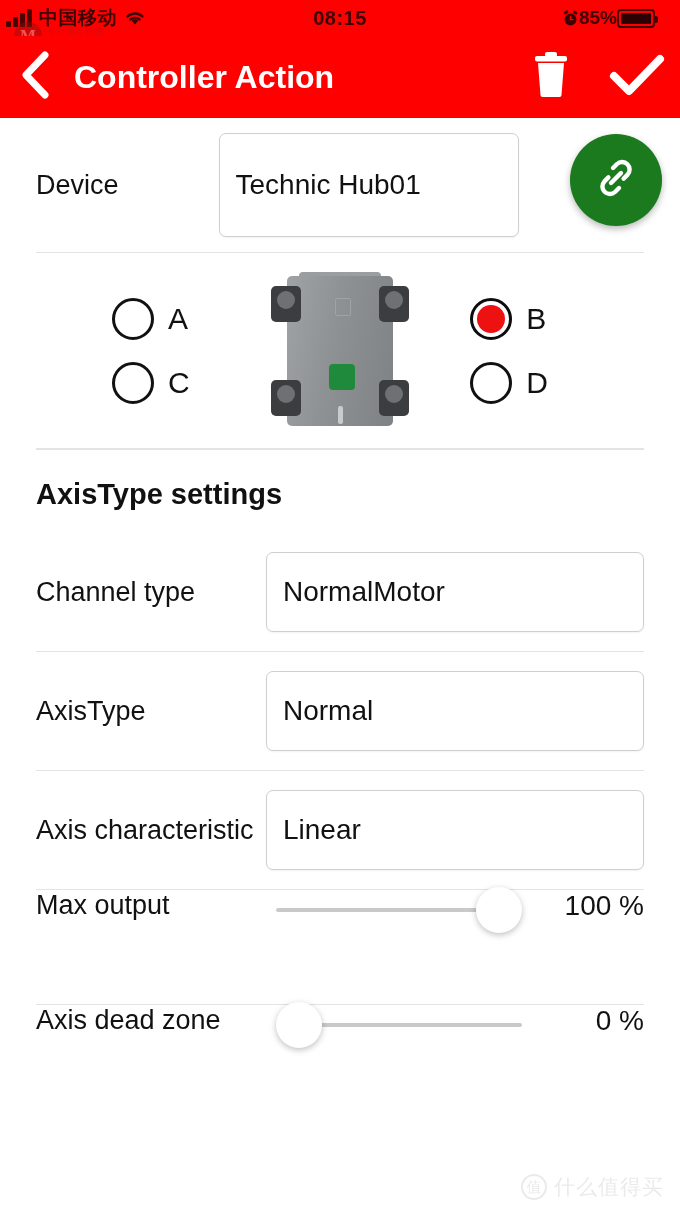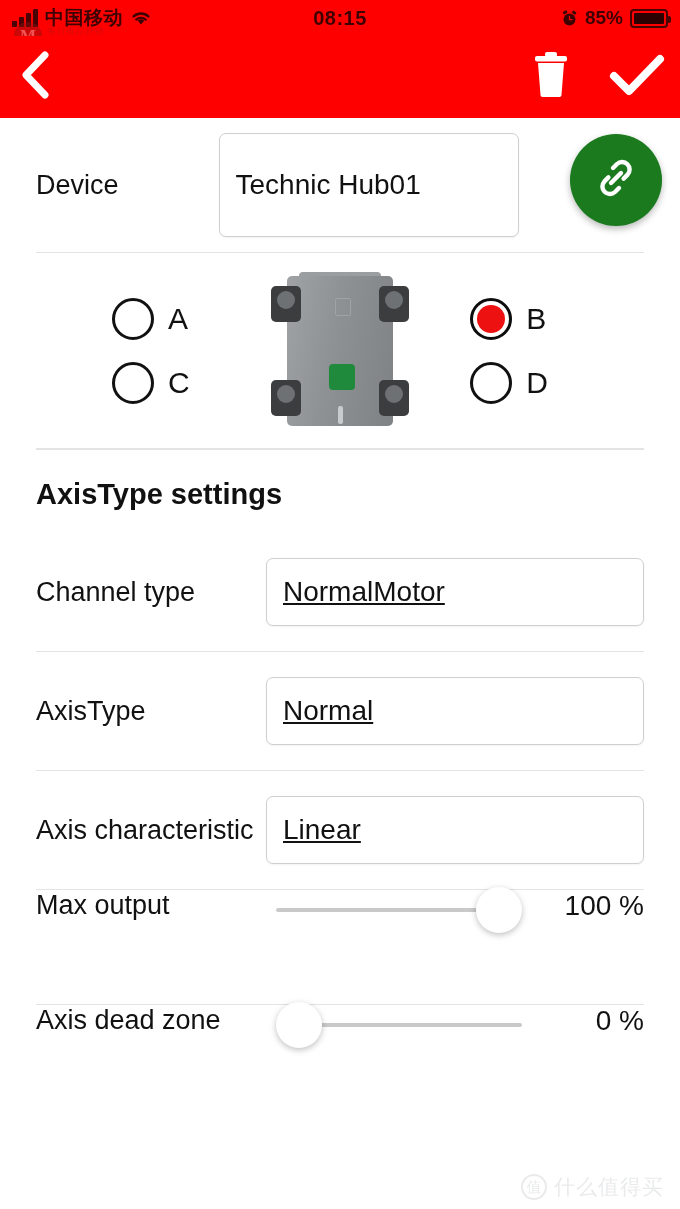--- a/index.html
+++ b/index.html
@@ -11,36 +11,36 @@
   }
   #app { position: relative; width: 680px; height: 1209px; background: #fff; }
 
   
   .statusbar {
     position: relative;
     height: 36px; width: 100%;
     background: #FF0000;
     display: flex; align-items: center;
   }
-  .sb-left { display: flex; align-items: center; gap: 7px; padding-left: 12px; }
+  .sb-left { display: flex; align-items: center; gap: 7px; padding-left: 6px; }
   .sig { display: flex; align-items: flex-end; gap: 2px; height: 18px; }
   .sig i { display: block; width: 5px; background: #4a0303; border-radius: 1px; }
   .sig i:nth-child(1) { height: 6px; }
   .sig i:nth-child(2) { height: 10px; }
   .sig i:nth-child(3) { height: 14px; }
   .sig i:nth-child(4) { height: 18px; }
   .carrier { color: #3d0202; font-size: 19px; font-weight: bold; letter-spacing: .5px; }
   .wifi { position: relative; width: 22px; height: 16px; }
   .wifi svg { display: block; }
   .sb-time {
     position: absolute; left: 0; right: 0; text-align: center;
     color: #3d0202; font-size: 20px; font-weight: bold; letter-spacing: .5px;
   }
   .sb-right {
-    margin-left: auto; display: flex; align-items: center; gap: 7px; padding-right: 12px;
+    margin-left: auto; display: flex; align-items: center; padding-right: 25px;
   }
   .alarm { width: 17px; height: 17px; position: relative; }
   .battpct { color: #3d0202; font-size: 19px; font-weight: bold; }
   .batt {
     width: 38px; height: 19px; border: 2px solid #4a0303; border-radius: 4px;
     position: relative; padding: 2px;
   }
   .batt::after {
     content: ""; position: absolute; right: -5px; top: 5px;
     width: 3px; height: 7px; background: #4a0303; border-radius: 0 2px 2px 0;
@@ -179,21 +179,21 @@
 
   
   .section-title {
     font-size: 29px; font-weight: bold; color: #111;
     padding: 28px 0 22px 0;
   }
   .row-setting {
     display: flex; align-items: center; min-height: 118px;
   }
   .row-setting .label { width: 230px; line-height: 34px; }
-  .setting-field { flex: 1; height: 68px; font-size: 28px; text-decoration: underline; }
+  .setting-field { flex: 1; height: 80px; font-size: 28px; }
 
   
   .row-slider { display: flex; align-items: flex-start; height: 114px; }
   .row-slider .label { width: 240px; }
   .slider {
     position: relative; flex: 1; height: 40px; display: flex; align-items: center;
     margin-right: 12px;
   }
   .slider .track {
     position: absolute; left: 0; right: 0; height: 4px;
@@ -270,20 +270,21 @@
   </div>
 
   <div class="appbar">
     <div class="nav-back">
       <span>
         <svg width="34" height="50" viewBox="0 0 34 50">
           <path d="M26 5 L7 25 L26 45" stroke="#fff" stroke-width="7" fill="none" stroke-linecap="round" stroke-linejoin="round"></path>
         </svg>
       </span>
     </div>
+    <div class="appbar-title">Controller Action</div>
     <div class="appbar-actions">
       <div class="act">
         <span>
           <svg width="44" height="50" viewBox="0 0 44 50">
             <rect x="6" y="6" width="32" height="5.5" rx="2" fill="#fff"></rect>
             <rect x="16" y="2" width="12" height="5" rx="2" fill="#fff"></rect>
             <path d="M9 13 h26 l-2.5 32 a2 2 0 0 1 -2 2 h-17 a2 2 0 0 1 -2 -2 Z" fill="#fff"></path>
           </svg>
         </span>
       </div>

